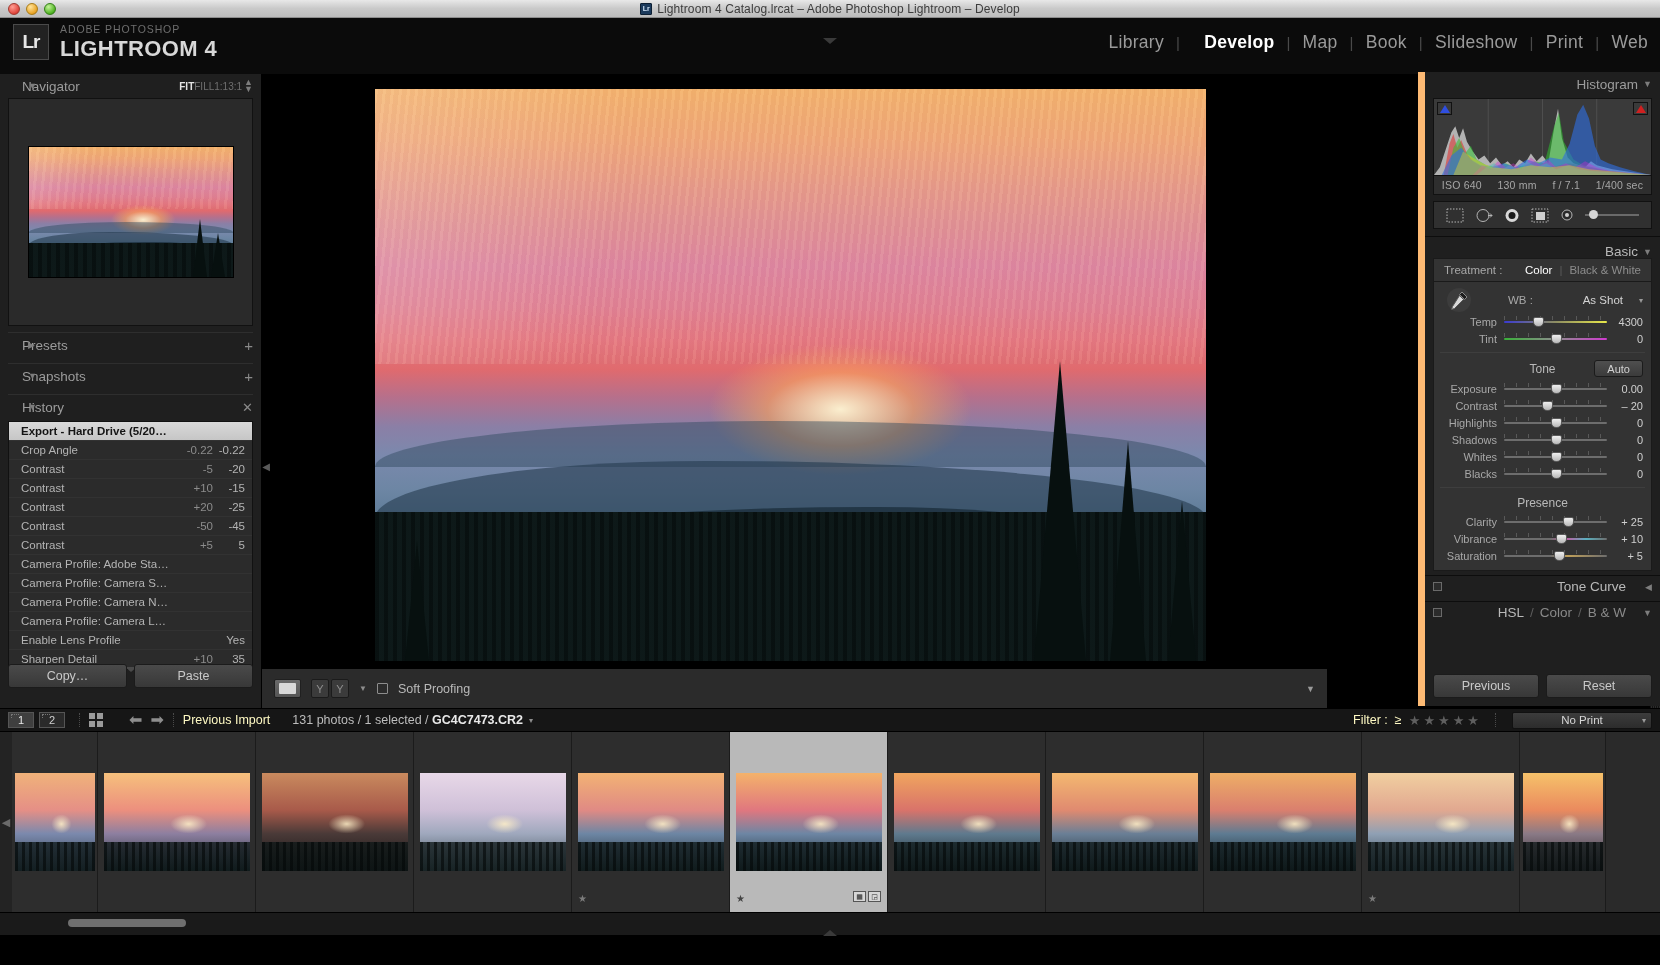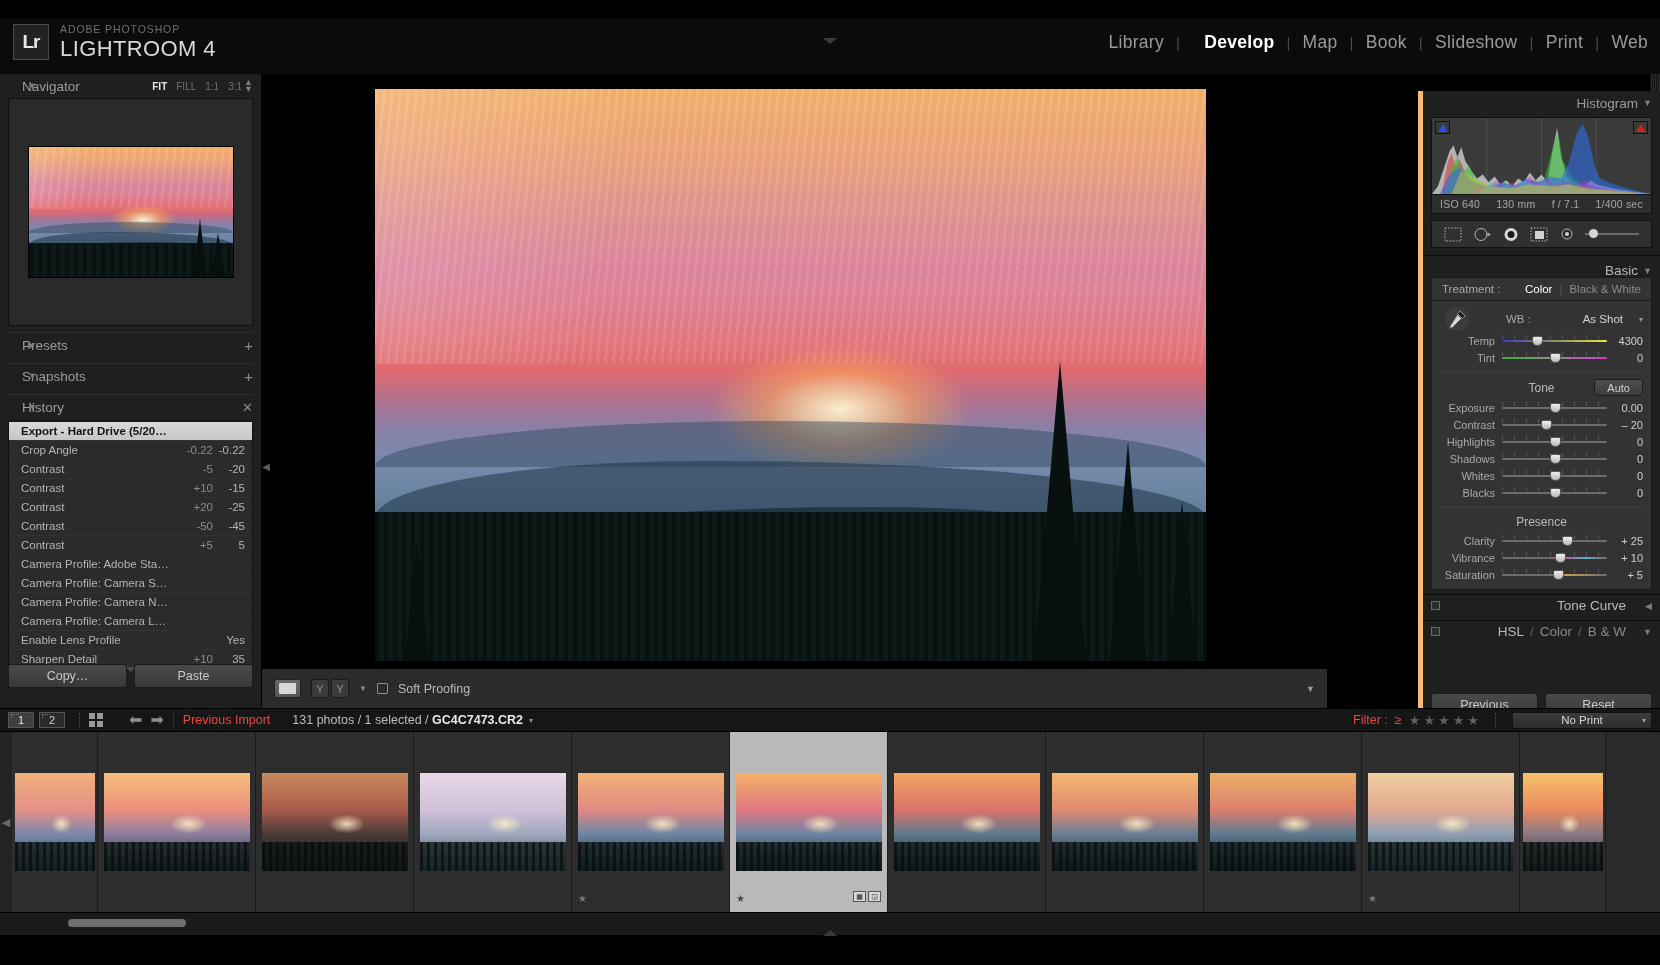--- a/index.html
+++ b/index.html
@@ -40,21 +40,21 @@
     background:#0b0b0b;
   }
   .brand { position:absolute; left:13px; top:6px; display:flex; align-items:center; gap:11px; }
   .lr-logo {
     width:36px;height:36px;background:#222; border:1px solid #4a4a4a;
     display:flex;align-items:center;justify-content:center;
     color:#e6e6e6;font-size:19px;font-weight:bold; letter-spacing:-1px;
   }
   .brand-txt { line-height:1.0; }
   .brand-top { font-size:10.5px; color:#6e6e6e; letter-spacing:0.9px; }
-  .brand-bot { font-size:22px; color:#d8d8d8; letter-spacing:0.4px; font-weight:400; margin-top:3px;}
+  .brand-bot { font-size:22px; color:#d8d8d8; letter-spacing:0.4px; font-weight:700; margin-top:3px;}
   .modules {
     position:absolute; right:0px; top:14px; display:flex; align-items:center;
     font-size:17.5px; color:#9a9a9a; letter-spacing:0.3px;
   }
   .module { padding:0 12px; cursor:default; }
   .module.active { color:#ffffff; font-weight:bold;padding-left:24px; }
   .msep { color:#4a4a4a; font-size:15px; }
   .topbar-arrow {
     position:absolute; left:50%; top:20px; transform:translateX(-50%);
     width:0;height:0;border-left:7px solid transparent;border-right:7px solid transparent;
@@ -70,21 +70,21 @@
     position:absolute; left:0; top:74px; width:14px; height:634px;
     background: repeating-linear-gradient(to right,#131313 0 1px,#2b2b2b 1px 2px);
     border-right:1px solid #0a0a0a;
   }
   .panel-head {
     display:flex;align-items:center; height:24px; padding:0 8px 0 22px;
     color:#9c9c9c; font-size:13.5px;
   }
   .tri { position:absolute; left:28px; color:#7d7d7d; font-size:9px; }
   .panel-head .spacer { flex:1; }
-  .navzoom { display:flex; gap:9px; font-size:10px; color:#6f6f6f; align-items:center;}
+  .navzoom { display:flex; font-size:10px; color:#6f6f6f; align-items:center;}
   .navzoom .on { color:#e3e3e3; font-weight:bold; }
   .nav-arrows { color:#7d7d7d; font-size:9px; line-height:0.8; margin-left:2px;}
 
   .navigator-box {
     margin:0 8px; height:228px; background:#2a2a2a; border:1px solid #111;
     display:flex; align-items:center; justify-content:center;
   }
   .nav-thumb {
     width:206px;height:132px; border:1px solid #000; position:relative; overflow:hidden;
   }
@@ -188,22 +188,22 @@
   }
   .vt-caret { color:#8d8d8d;font-size:8px; }
   .sp-check {
     width:11px;height:11px;border:1px solid #8d8d8d;background:#2b2b2b;border-radius:1px;
   }
   .sp-label { color:#b9b9b9; font-size:12.5px; }
   .vt-right { margin-left:auto; color:#9a9a9a; font-size:9px; }
 
   
   .rightpanel {
-    position:absolute; right:0px; top:91px; width:242px; height:634px;
-    background:#1f1f1f; border-left:5px solid #fdba74;
+    position:absolute; right:0px; top:72px; width:242px; height:634px;
+    background:#1f1f1f; border-left:7px solid #fdba74;
   }
   .rightedge {
     position:absolute; right:0; top:74px; width:10px; height:634px;
     background: repeating-linear-gradient(to right,#131313 0 1px,#2b2b2b 1px 2px);
   }
   .rp-head {
     display:flex; align-items:center; justify-content:flex-end;
     height:24px; padding:0 22px 0 10px; color:#9c9c9c; font-size:13.5px; position:relative;
   }
   .rp-head .rtri { position:absolute; right:8px; color:#7d7d7d; font-size:9px; }
@@ -330,21 +330,21 @@
   }
   .scr-btn.on { background:#3f3f3f; color:#e9e9e9; }
   .scr-btn::before {
     content:""; position:absolute; left:2px; top:1px; width:7px; height:3px;
     border-top:1px dotted #777; border-left:1px dotted #777;
   }
   .dotsep { width:1px; height:14px; border-left:1px dotted #4a4a4a; margin:0 9px; }
   .grid-ico { display:grid; grid-template-columns:6px 6px; grid-gap:2px; }
   .grid-ico i { width:6px;height:6px;background:#9a9a9a; display:block;}
   .nav-arrow { color:#8e8e8e; font-size:16px; line-height:1; }
-  .fs-label { color:#ef4444; font-size:12.5px; }
+  .fs-label { color:#fef9c3; font-size:12.5px; }
   .fs-count { color:#bdbdbd; font-size:12.5px; }
   .fs-count b { color:#e9e9e9; font-weight:bold; }
   .filter-zone { margin-left:auto; display:flex; align-items:center; gap:7px; }
   .stars { display:flex; gap:3px; color:#5f5f5f; font-size:13px; }
   .nofilter {
     width:140px; height:17px; background:linear-gradient(to bottom,#3c3c3c,#2c2c2c);
     border:1px solid #111; border-radius:2px; color:#d5d5d5; font-size:11.5px;
     display:flex; align-items:center; justify-content:center; position:relative;
   }
   .nofilter .cc { position:absolute; right:5px; color:#9a9a9a; font-size:8px;}
@@ -386,20 +386,31 @@
     position:absolute; left:50%; bottom:-1px; transform:translateX(-50%);
     width:0;height:0;border-left:7px solid transparent;border-right:7px solid transparent;
     border-bottom:6px solid #3a3a3a;
   }
 </style>
 </head>
 <body>
 
 <div id="app">
 
+  <div class="titlebar">
+    <div class="traffic">
+      <span class="tl red"></span>
+      <span class="tl yellow"></span>
+      <span class="tl green"></span>
+    </div>
+    <div class="title-text">
+      <span class="lr-mini">Lr</span>
+      <span>Lightroom 4 Catalog.lrcat – Adobe Photoshop Lightroom – Develop</span>
+    </div>
+  </div>
 
   <div class="topbar">
     <div class="brand">
       <div class="lr-logo">Lr</div>
       <div class="brand-txt">
         <div class="brand-top">ADOBE PHOTOSHOP</div>
         <div class="brand-bot">LIGHTROOM 4</div>
       </div>
     </div>
     <div class="modules" id="modules">

